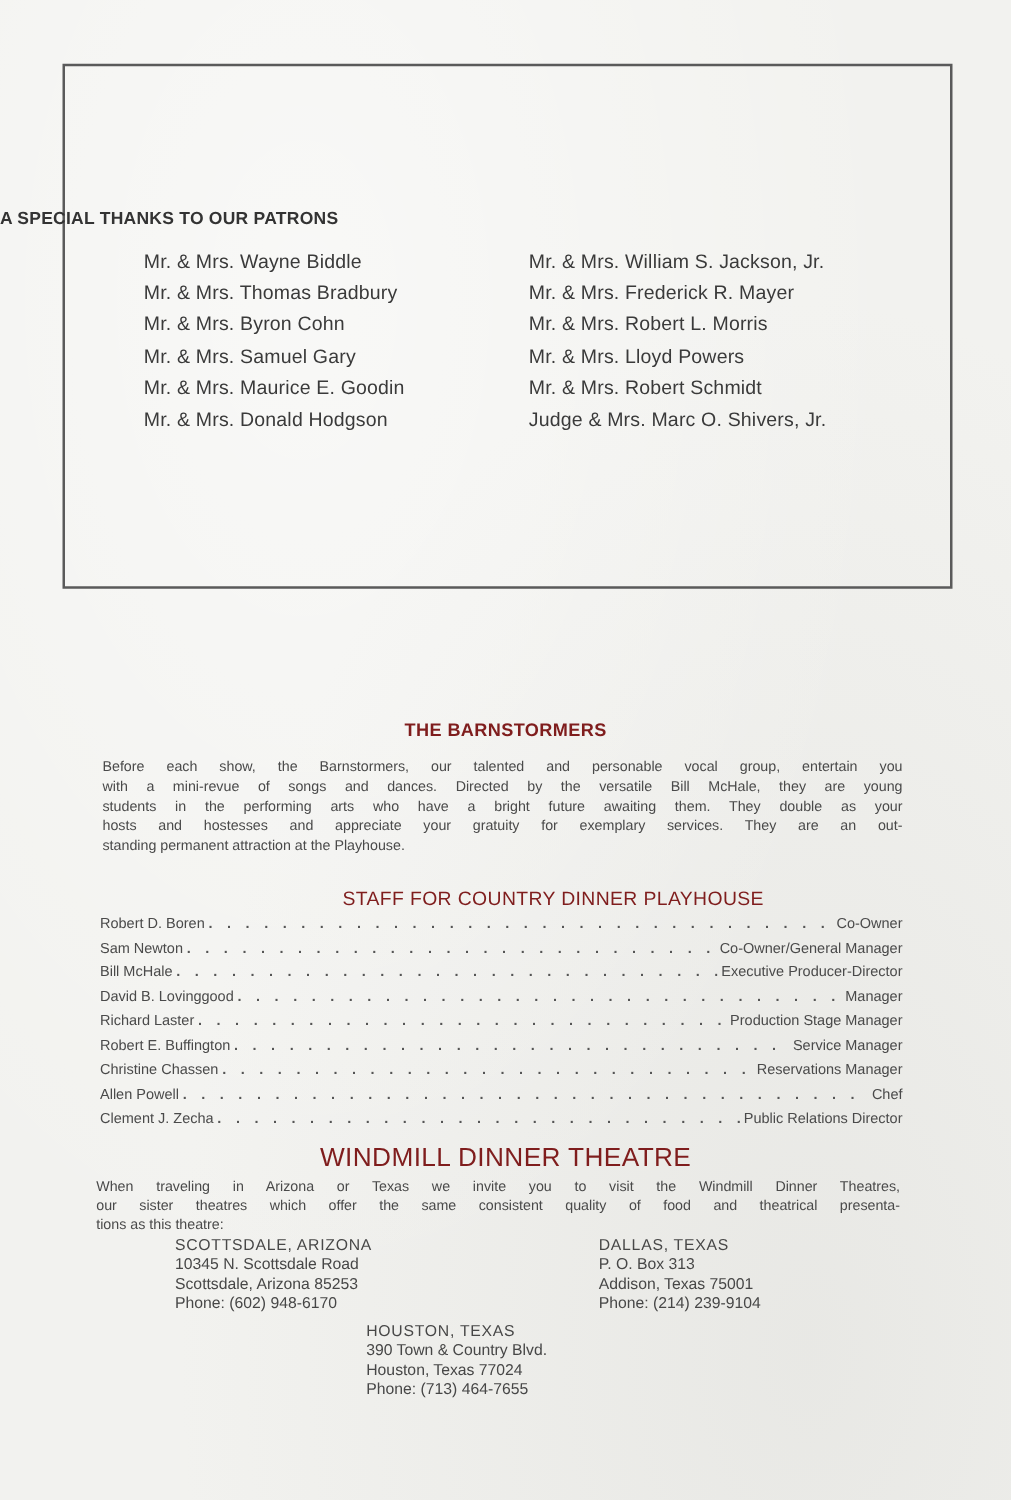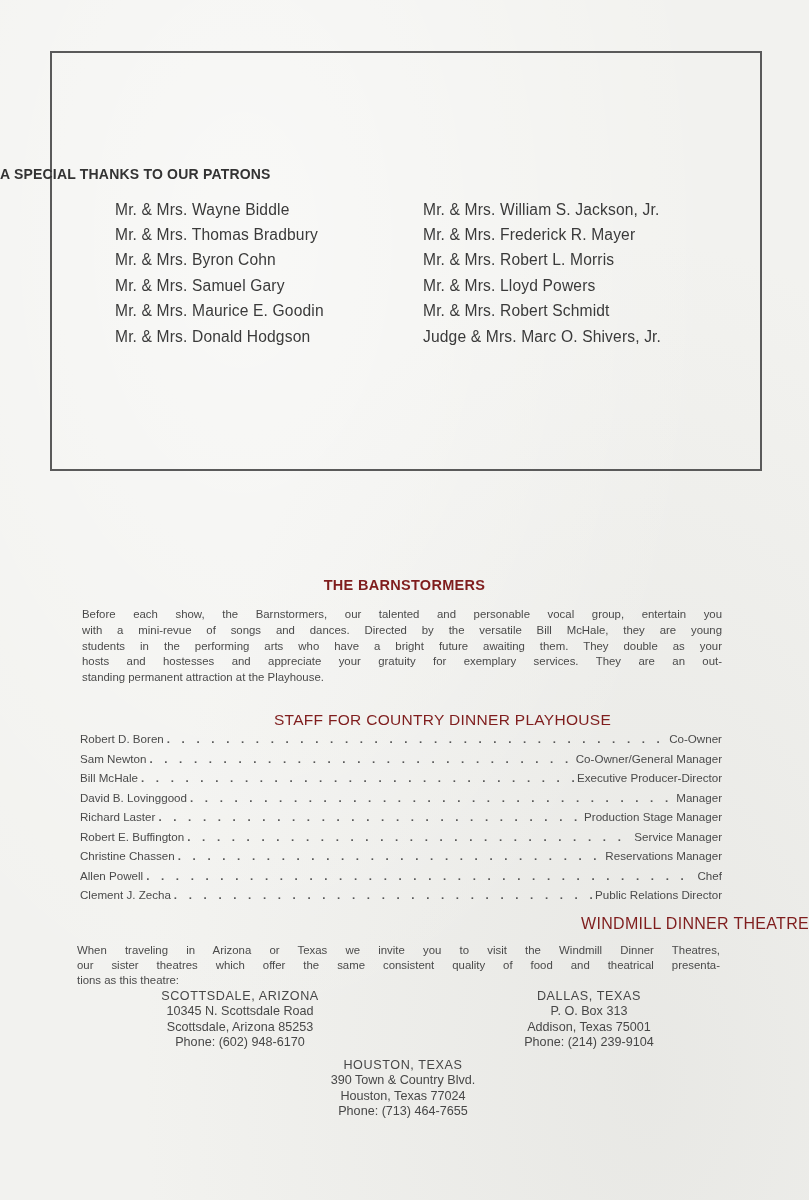--- a/index.html
+++ b/index.html
@@ -50,21 +50,21 @@
       display: flex; align-items: baseline; font-size: 11.6px; color: #4a4a4a;
     }
     .staff-name { flex: 0 0 auto; padding-right: 3px; text-align: center; }
     .staff-dots {
       flex: 1 1 auto; overflow: hidden; white-space: nowrap; letter-spacing: 4.2px;
       color: #555; font-weight: bold;
     }
     .staff-role { flex: 0 0 auto; padding-left: 3px; }
 
     
-    .addr-block { position: absolute; text-align: center; font-size: 12.6px; color: #474747; }
+    .addr-block { position: absolute; text-align: left; font-size: 12.6px; color: #474747; }
     .addr-block div { height: 15.4px; line-height: 15.4px; white-space: nowrap; }
     .addr-title { letter-spacing: 0.6px; }
   </style>
 </head>
 <body>
 
 <div id="patrons-box"></div>
 <div class="patrons-title">A SPECIAL THANKS TO OUR PATRONS</div>
 
 <div class="patron col1" style="top:201px">Mr. &amp; Mrs. Wayne Biddle</div>
@@ -129,21 +129,21 @@
   <span class="staff-name">Allen Powell</span>
   <span class="staff-dots">. . . . . . . . . . . . . . . . . . . . . . . . . . . . . . . . . . . . . . . . . . . . . . . . . . . . . . . . . . . . . . . . . . . . . . .</span>
   <span class="staff-role">Chef</span>
 </div>
 <div class="staff-row" style="top:888px">
   <span class="staff-name">Clement J. Zecha</span>
   <span class="staff-dots">. . . . . . . . . . . . . . . . . . . . . . . . . . . . . . . . . . . . . . . . . . . . . . . . . . . . . . . . . . . . . . . . . . . . . . .</span>
   <span class="staff-role">Public Relations Director</span>
 </div>
 
-<div class="section-title" style="top:915px; font-size:16px;text-align:right;">WINDMILL DINNER THEATRE</div>
+<div class="section-title" style="top:915px; font-size:21px;">WINDMILL DINNER THEATRE</div>
 <div class="para-line" style="top:943px; left:77px; width:643px;">When traveling in Arizona or Texas we invite you to visit the Windmill Dinner Theatres,</div>
 <div class="para-line" style="top:958px; left:77px; width:643px;">our sister theatres which offer the same consistent quality of food and theatrical presenta-</div>
 <div class="para-line last" style="top:973px; left:77px; width:643px;">tions as this theatre:</div>
 
 <div class="addr-block" style="left:140px; width:200px; top:989px;">
   <div class="addr-title">SCOTTSDALE, ARIZONA</div>
   <div>10345 N. Scottsdale Road</div>
   <div>Scottsdale, Arizona 85253</div>
   <div>Phone: (602) 948-6170</div>
 </div>

